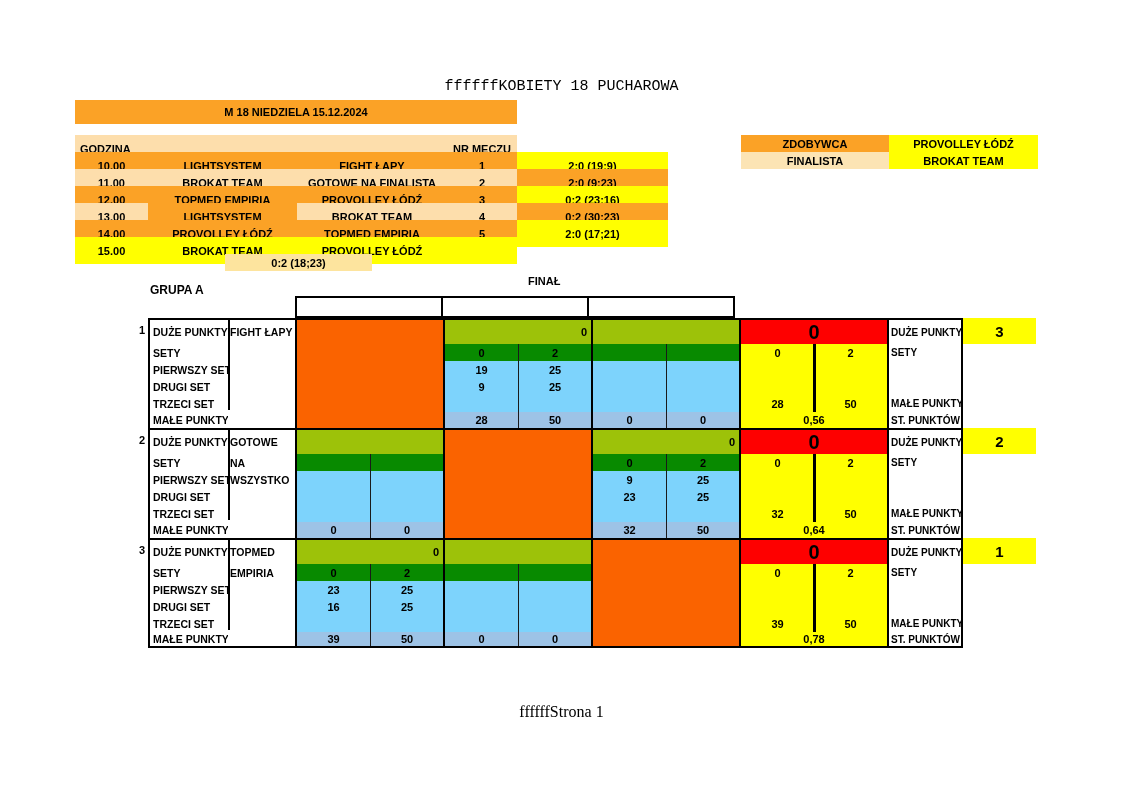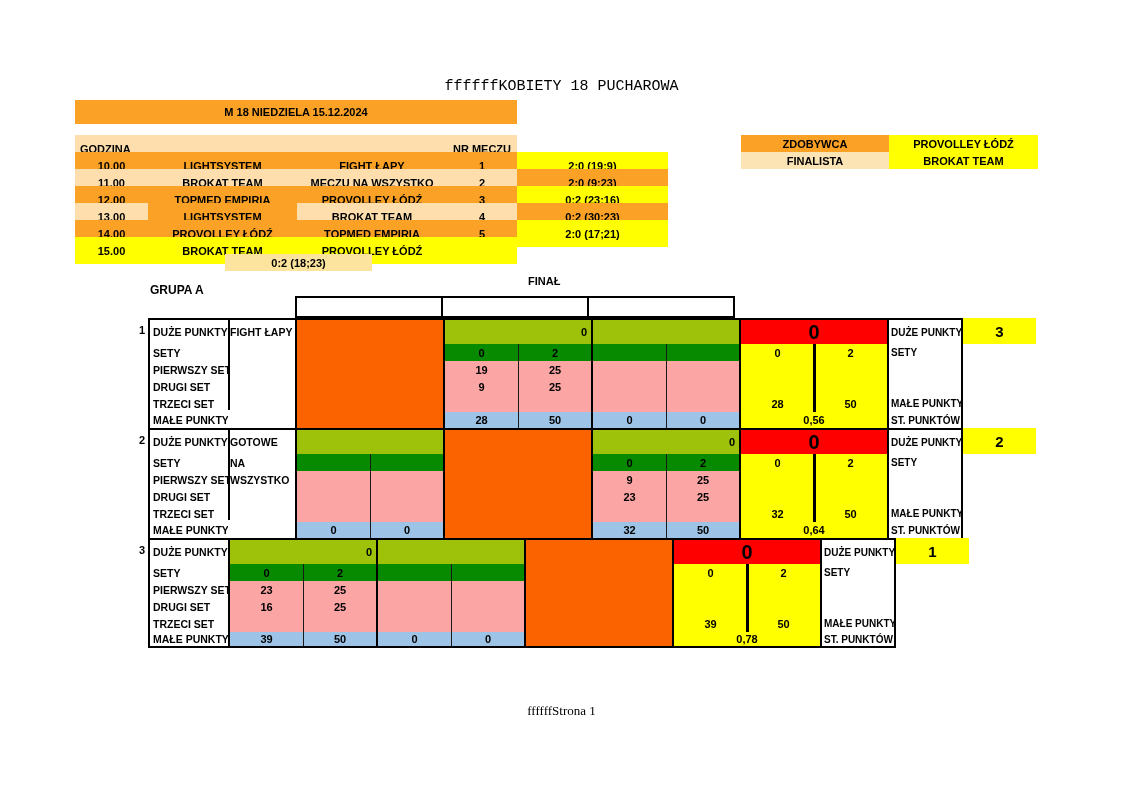--- a/index.html
+++ b/index.html
@@ -2,21 +2,21 @@
 <html><head>
 <meta charset="utf-8">
 <style>
   html,body{margin:0;padding:0;background:#fff;}
   .canvas{position:relative;width:1123px;height:794px;background:#ffffff;
           font-family:"Liberation Sans",sans-serif;color:#000;overflow:hidden;}
   .abs{position:absolute;box-sizing:border-box;}
   
   .serif{font-family:"Liberation Serif",serif;}
   .title{top:78px;left:0;width:100%;text-align:center;font-size:15px;font-family:Liberation Mono, monospace;}
-  .footer{top:703px;left:0;width:100%;text-align:center;font-size:13px;}
+  .footer{top:703px;left:0;width:100%;text-align:center;font-size:16px;}
   
   .cell{display:flex;align-items:center;justify-content:center;
         font-weight:bold;font-size:11px;box-sizing:border-box;white-space:nowrap;}
   .sch-header{left:75px;top:100px;width:442px;height:24px;background:#FBA226;}
   .sch-row{position:absolute;left:75px;height:27px;display:flex;}
   .sc-t{width:73px;}.sc-1{width:149px;text-align:right;}.sc-2{width:150px;}.sc-n{width:70px;}.sc-r{width:151px;}
   .bg-o{background:#FBA226;}.bg-p{background:#FDDEAC;}.bg-y{background:#FFFF00;}.bg-w{background:transparent;margin-top:44px;}
   .al-l{justify-content:flex-start;padding-left:5px;}
   .fin-cell{left:225px;top:254px;width:147px;height:17px;background:#FDE49E;}
   
@@ -50,21 +50,21 @@
   .lab-div{position:absolute;left:80px;top:0;width:2px;height:92px;background:#000;}
   .gnum{position:absolute;left:-14px;top:6px;width:11px;text-align:right;font-weight:bold;font-size:11px;}
   .trow{display:flex;align-items:center;padding-left:2px;font-weight:bold;font-size:10.5px;white-space:nowrap;}
   .self{flex:1;background:#FA6300;}
   .m-head{background:#9DC209;display:flex;align-items:center;justify-content:flex-end;
           padding-right:4px;font-weight:bold;font-size:11px;}
   .sr{display:flex;}
   .sub{width:50%;display:flex;align-items:center;justify-content:center;font-weight:bold;font-size:11px;box-sizing:border-box;}
   .s2{border-left:1px solid #1a1a1a;}
   .m-sety{background:#088A00;}
-  .m-set{background:#fca5a5;}
+  .m-set{background:#7dd3fc;}
   .m-small{background:#9DC3E6;}
   .s-head{background:#FE0000;display:flex;align-items:center;justify-content:center;
           font-weight:bold;font-size:20px;line-height:1;}
   .s-body{position:relative;flex:1;background:#FFFF00;display:flex;flex-direction:column;}
   .s-div{position:absolute;left:calc(50% - 1.5px);top:0;width:3px;height:68px;background:#000;}
   .s-spacer{height:34px;flex:none;}
   .s-ratio{flex:1;display:flex;align-items:center;justify-content:center;font-weight:bold;font-size:11px;}
   .pts-cell{height:26px;background:#FFFF00;display:flex;align-items:center;justify-content:center;
             font-weight:bold;font-size:15px;}
 </style>
@@ -87,21 +87,21 @@
   <div class="sch-row" style="top:152px">
     <div class="cell sc-t bg-o">10.00</div>
     <div class="cell sc-1 bg-o">LIGHTSYSTEM</div>
     <div class="cell sc-2 bg-o">FIGHT ŁAPY</div>
     <div class="cell sc-n bg-o">1</div>
     <div class="cell sc-r bg-y">2:0 (19;9)</div>
   </div>
   <div class="sch-row" style="top:169px">
     <div class="cell sc-t bg-p">11.00</div>
     <div class="cell sc-1 bg-p">BROKAT TEAM</div>
-    <div class="cell sc-2 bg-p">MECZU NA WSZYSTKO</div>
+    <div class="cell sc-2 bg-p">GOTOWE NA FINALISTA</div>
     <div class="cell sc-n bg-p">2</div>
     <div class="cell sc-r bg-o">2:0 (9;23)</div>
   </div>
   <div class="sch-row" style="top:186px">
     <div class="cell sc-t bg-o">12.00</div>
     <div class="cell sc-1 bg-o">TOPMED EMPIRIA</div>
     <div class="cell sc-2 bg-o">PROVOLLEY ŁÓDŹ</div>
     <div class="cell sc-n bg-o">3</div>
     <div class="cell sc-r bg-y">0:2 (23;16)</div>
   </div>
@@ -334,20 +334,25 @@
       <div class="gnum">3</div>
       <div class="lab-div"></div>
       <div class="gc c-labels">
         <div class="lrow r1">DUŻE PUNKTY</div>
         <div class="lrow r">SETY</div>
         <div class="lrow r">PIERWSZY SET</div>
         <div class="lrow r">DRUGI SET</div>
         <div class="lrow r">TRZECI SET</div>
         <div class="lrow r6">MAŁE PUNKTY</div>
       </div>
+      <div class="gc c-team">
+        <div class="trow r1">TOPMED</div>
+        <div class="trow r">EMPIRIA</div>
+        <div class="trow r"></div>
+      </div>
       <div class="gc c-match">
         <div class="m-head r1">0</div>
         <div class="m-sety r sr">
             <span class="sub">0</span>
             <span class="sub s2">2</span>
           </div>
         <div class="m-set r sr">
             <span class="sub">23</span>
             <span class="sub s2">25</span>
           </div>

